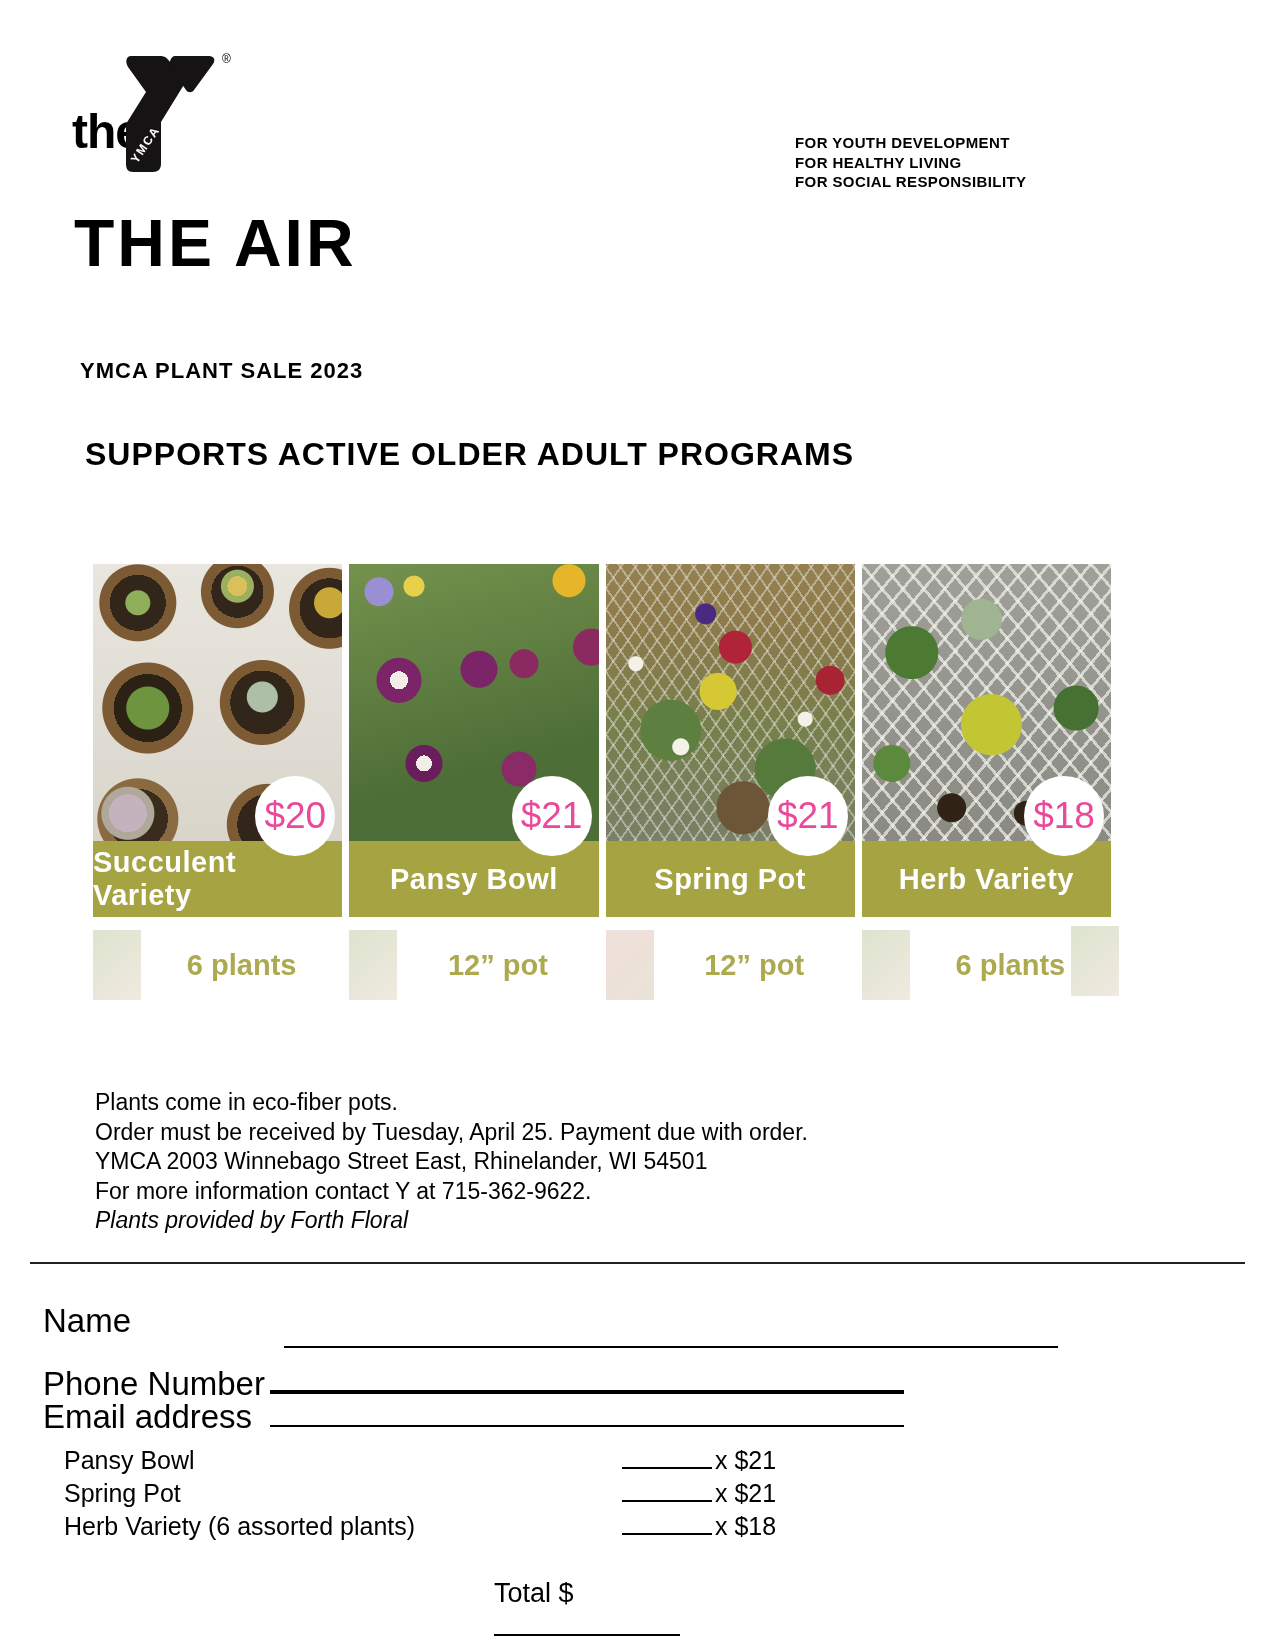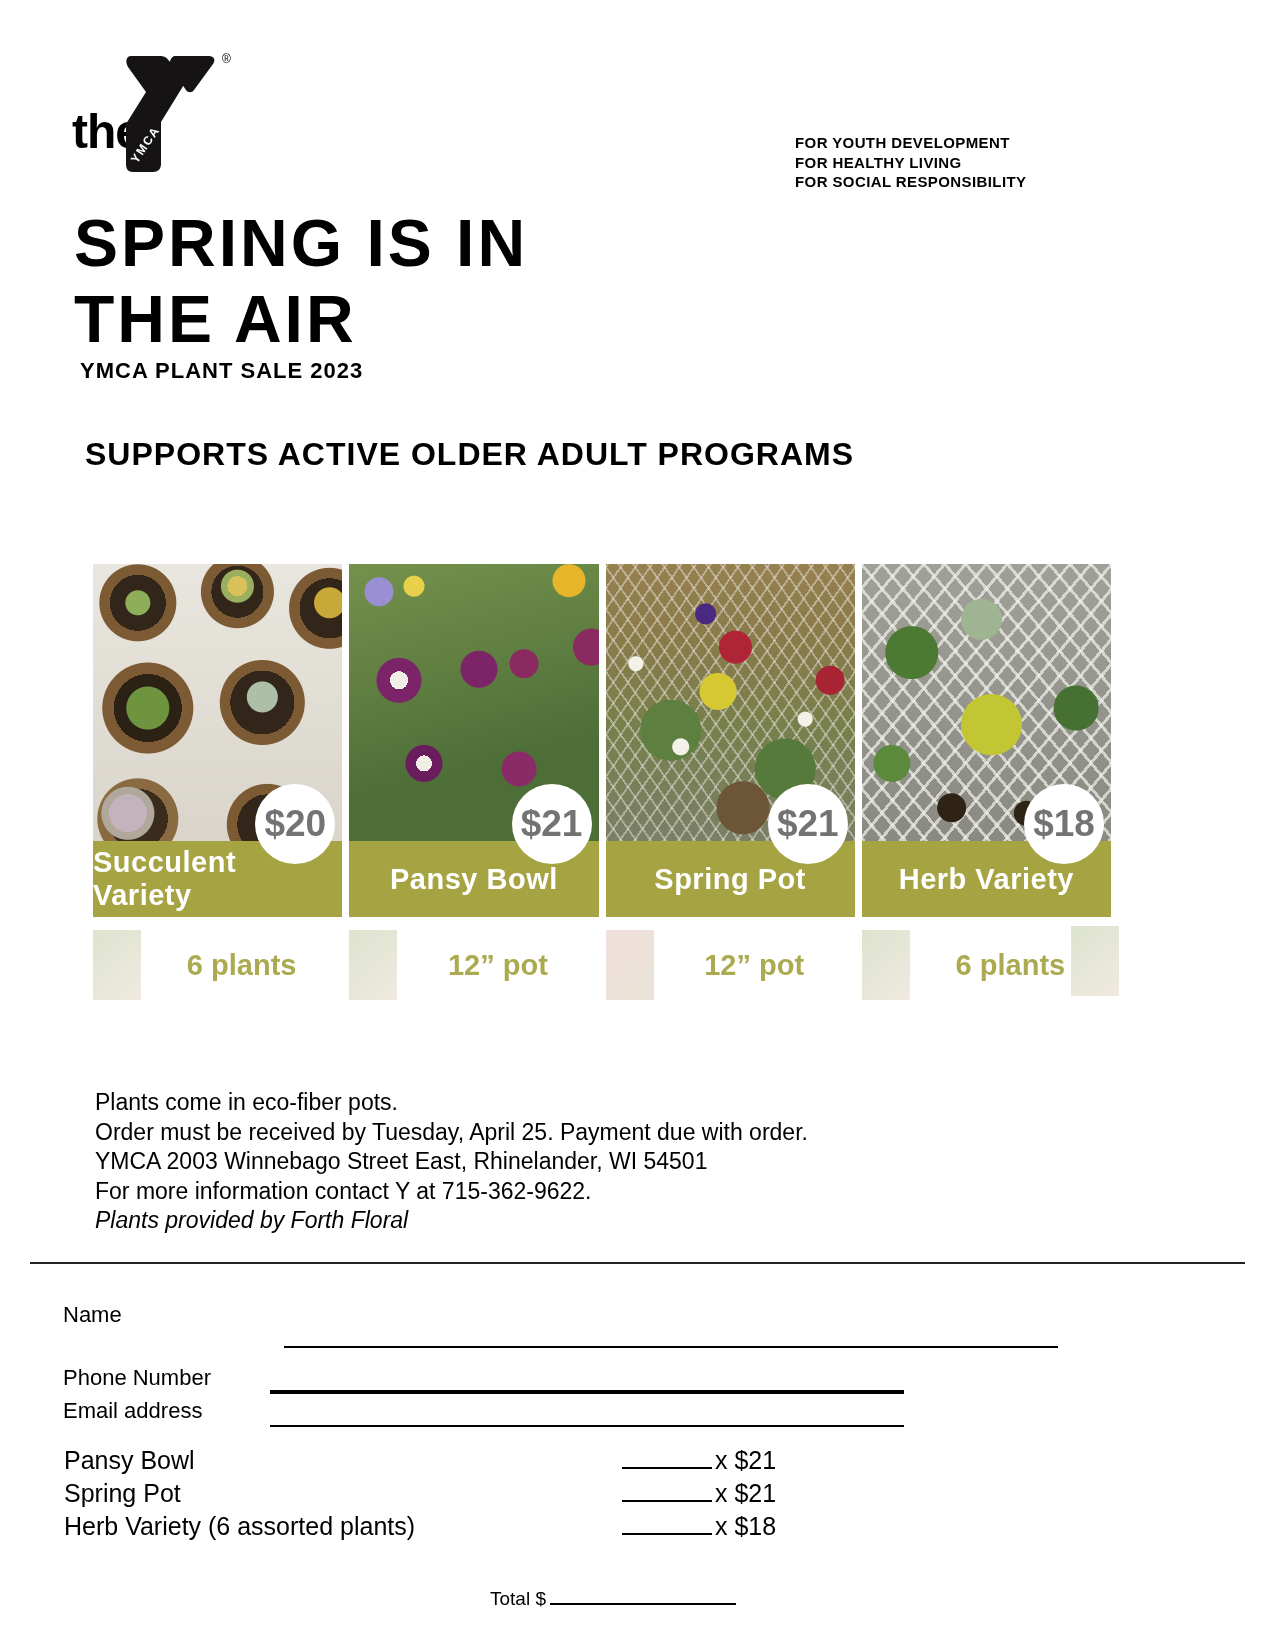--- a/index.html
+++ b/index.html
@@ -26,23 +26,23 @@
   .pickup{position:absolute;left:55px;top:489px;width:1095px;height:60px;border:2px solid #000;box-sizing:border-box;}
   .pickup span{position:absolute;top:14px;font-size:27px;font-weight:bold;letter-spacing:0.5px;white-space:nowrap;}
   .pickup-label{left:20px;}
   .pickup-date{left:372px;}
   .pickup-time{left:872px;}
 
   
   .cards{position:absolute;left:93px;top:564px;width:1018px;display:flex;gap:7px;}
   .card{flex:1;position:relative;}
   .card-photo{height:277px;position:relative;}
-  .price-badge{position:absolute;right:7px;top:220px;width:80px;height:80px;background:#fff;
+  .price-badge{position:absolute;right:7px;top:212px;width:80px;height:80px;background:#fff;
                border-radius:50%;display:flex;align-items:center;justify-content:center;
-               font-size:37px;font-weight:bold;color:#737373;z-index:2;}
+               font-size:37px;font-weight:normal;color:#ec4899;z-index:2;}
   .card-label{height:76px;background:#a5a342;color:#fff;display:flex;align-items:center;
               justify-content:center;font-size:29px;font-weight:bold;letter-spacing:0.5px;}
 
   
   .photo-succulents{background-image:
     radial-gradient(circle at 18% 14%, #8fae5a 0 12px, transparent 13px),
     radial-gradient(circle at 58% 8%,  #d8c05a 0 10px, #9ab060 10px 16px, transparent 17px),
     radial-gradient(circle at 95% 14%, #c9a83a 0 15px, transparent 16px),
     radial-gradient(circle at 22% 52%, #6f9440 0 21px, transparent 22px),
     radial-gradient(circle at 68% 48%, #aebfa8 0 15px, transparent 16px),
@@ -99,35 +99,35 @@
   .thumb.pink{background:linear-gradient(135deg,#ecd8d2,#e4dccd);}
   .detail-text{flex:1;text-align:center;font-size:29px;font-weight:bold;color:#a5a342;opacity:.92;}
   .thumb-end{position:absolute;right:-8px;top:0;}
 
   
   .info{position:absolute;left:95px;top:1088px;font-size:23px;line-height:29.5px;}
   .info .italic{font-style:italic;}
   .rule{position:absolute;left:30px;top:1262px;width:1215px;border-top:2px solid #222;}
 
   
-  .form-label{position:absolute;font-size:22px;margin-left:20px;}
+  .form-label{position:absolute;font-size:33px;}
   .lbl-name{left:43px;top:1302px;}
   .lbl-phone{left:43px;top:1365px;text-align:center;}
   .lbl-email{left:43px;top:1398px;}
   .fill-line{position:absolute;box-sizing:border-box;}
   .line-name {left:284px;top:1322px;width:774px;height:26px;border-bottom:2px solid #000;}
   .line-phone{left:270px;top:1368px;width:634px;height:26px;border-bottom:4px solid #000;}
   .line-email{left:270px;top:1401px;width:634px;height:26px;border-bottom:2px solid #000;}
 
   .order{position:absolute;left:64px;top:1442px;width:740px;font-size:25px;}
   .order-row{display:flex;align-items:baseline;height:33px;}
   .order-label{width:558px;flex:0 0 auto;}
   .order-blank{width:90px;height:25px;border-bottom:2px solid #000;flex:0 0 auto;}
   .order-price{margin-left:3px;white-space:nowrap;}
-  .total-row{position:absolute;left:490px;top:1578px;font-size:19px;display:flex;align-items:baseline;}
+  .total-row{position:absolute;left:490px;top:1578px;font-size:27px;display:flex;align-items:baseline;flex-direction:column;}
   .total-blank{width:186px;height:25px;border-bottom:2px solid #000;margin-left:4px;}
 </style>
 </head>
 <body>
 
 <div id="page">
 
   <div class="logo">
     <span class="logo-the">the</span>
     <svg class="logo-svg" width="104" height="122" viewBox="0 0 104 122">
@@ -139,21 +139,20 @@
     <span class="logo-reg">®</span>
   </div>
 
   <div class="taglines">
     <div>FOR YOUTH DEVELOPMENT</div>
     <div>FOR HEALTHY LIVING</div>
     <div>FOR SOCIAL RESPONSIBILITY</div>
   </div>
 
   <div class="title">
-    <div>SPRING IS IN</div>
     <div>THE AIR</div>
   </div>
   <div class="subtitle">YMCA PLANT SALE 2023</div>
   <div class="supports">SUPPORTS ACTIVE OLDER ADULT PROGRAMS</div>
 
 
   <div class="cards">
     <div class="card">
       <div class="card-photo photo-succulents"></div>
       <div class="price-badge">$20</div>

